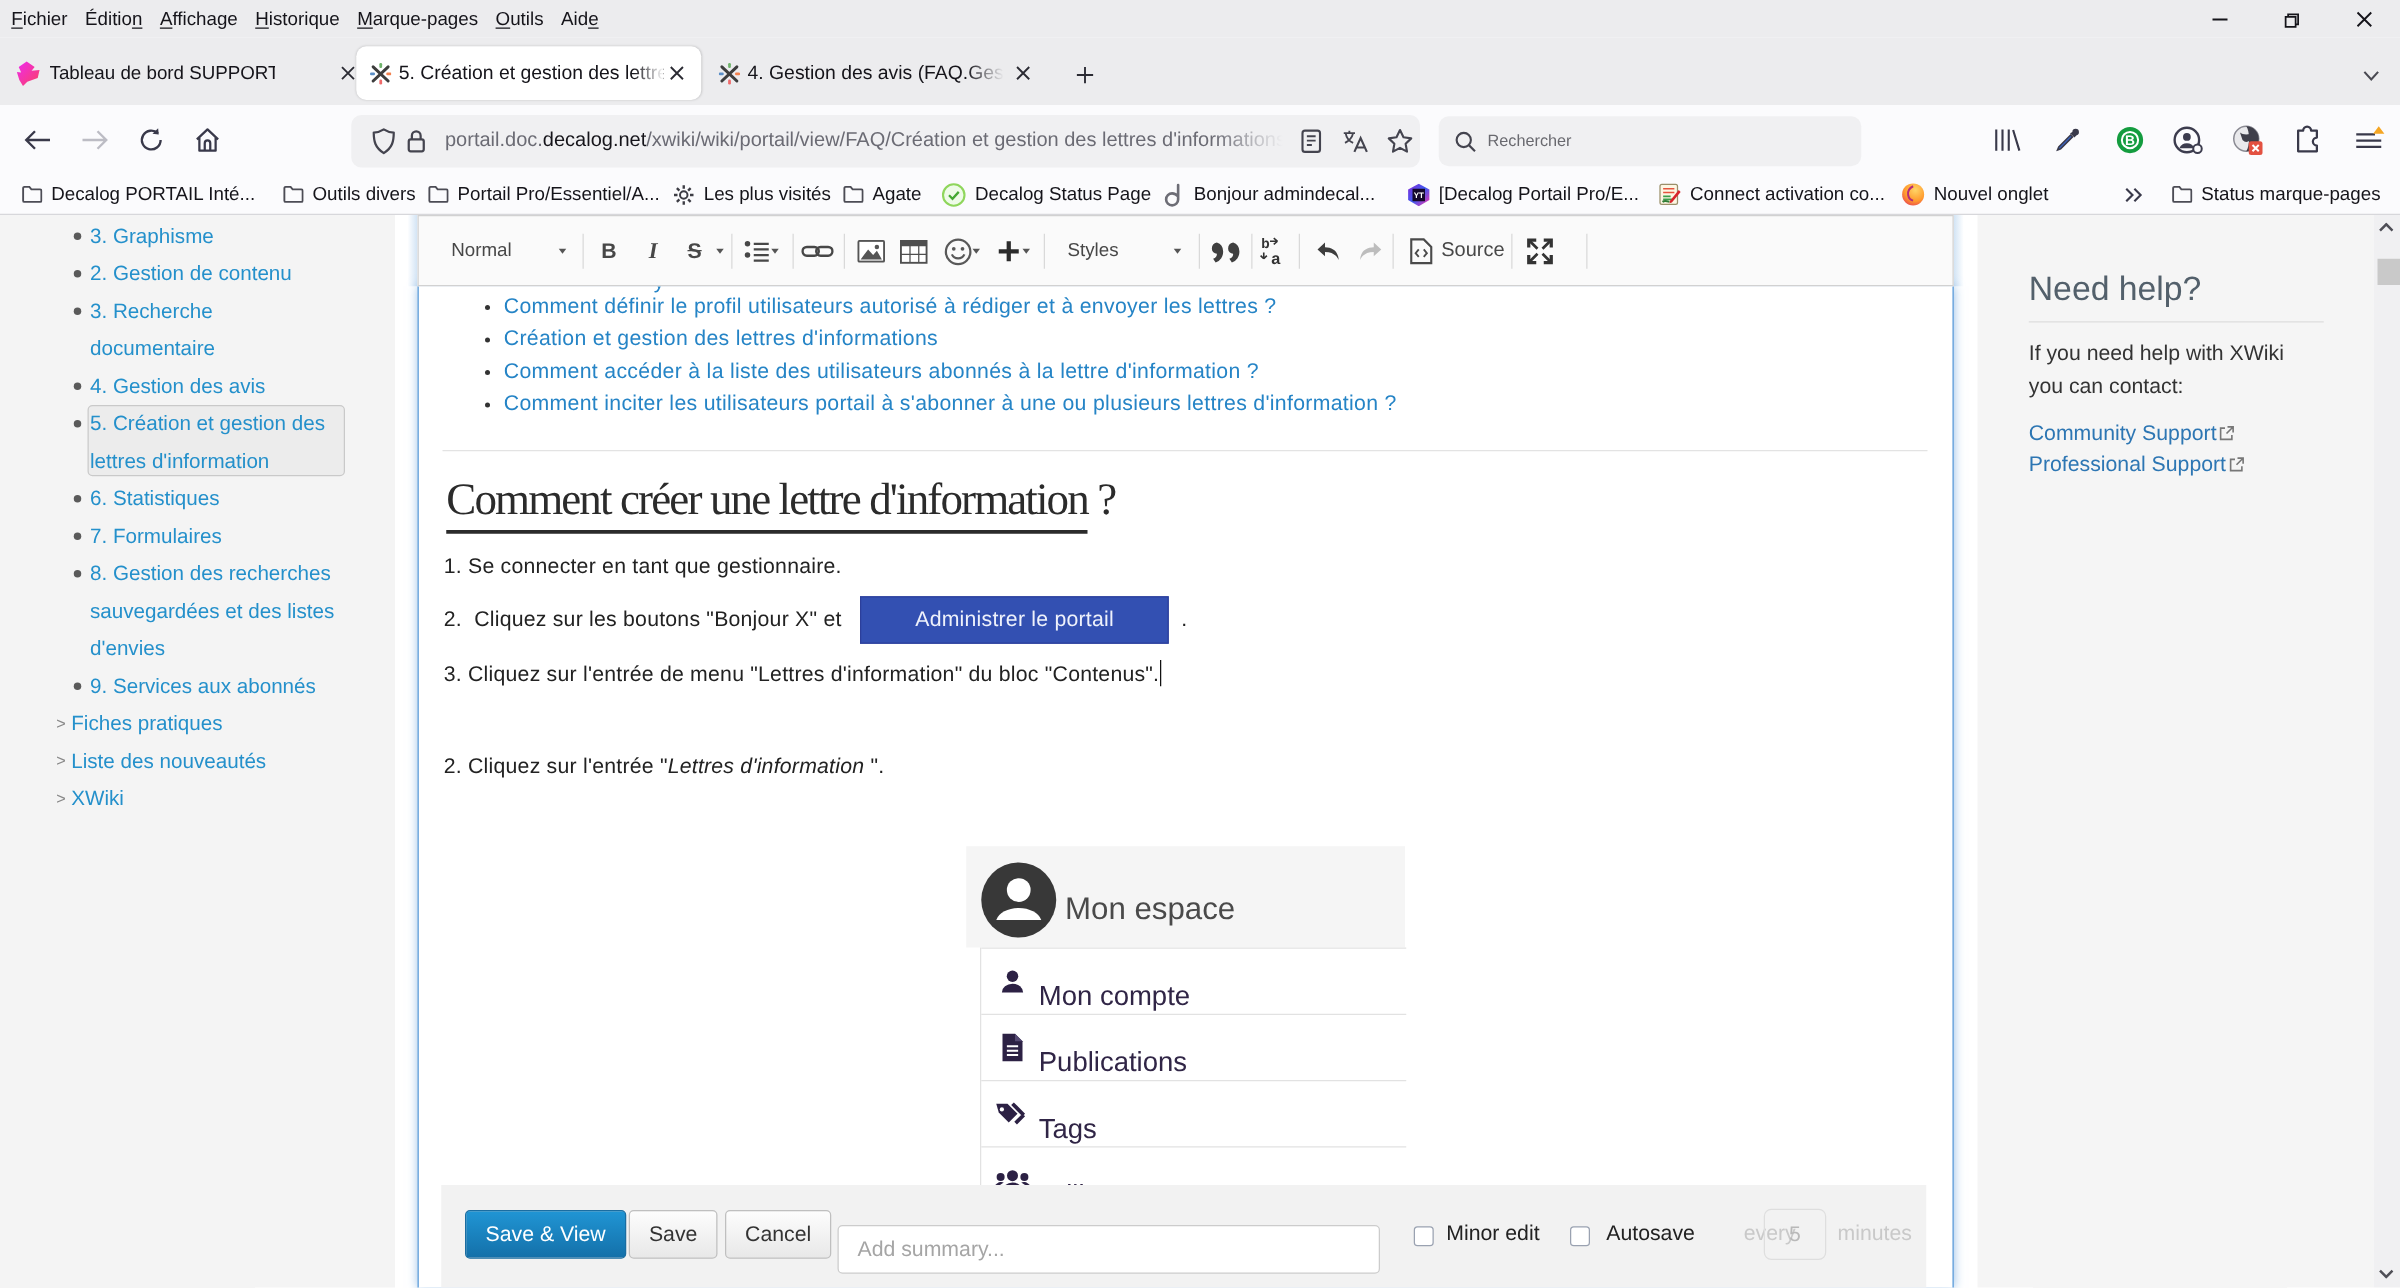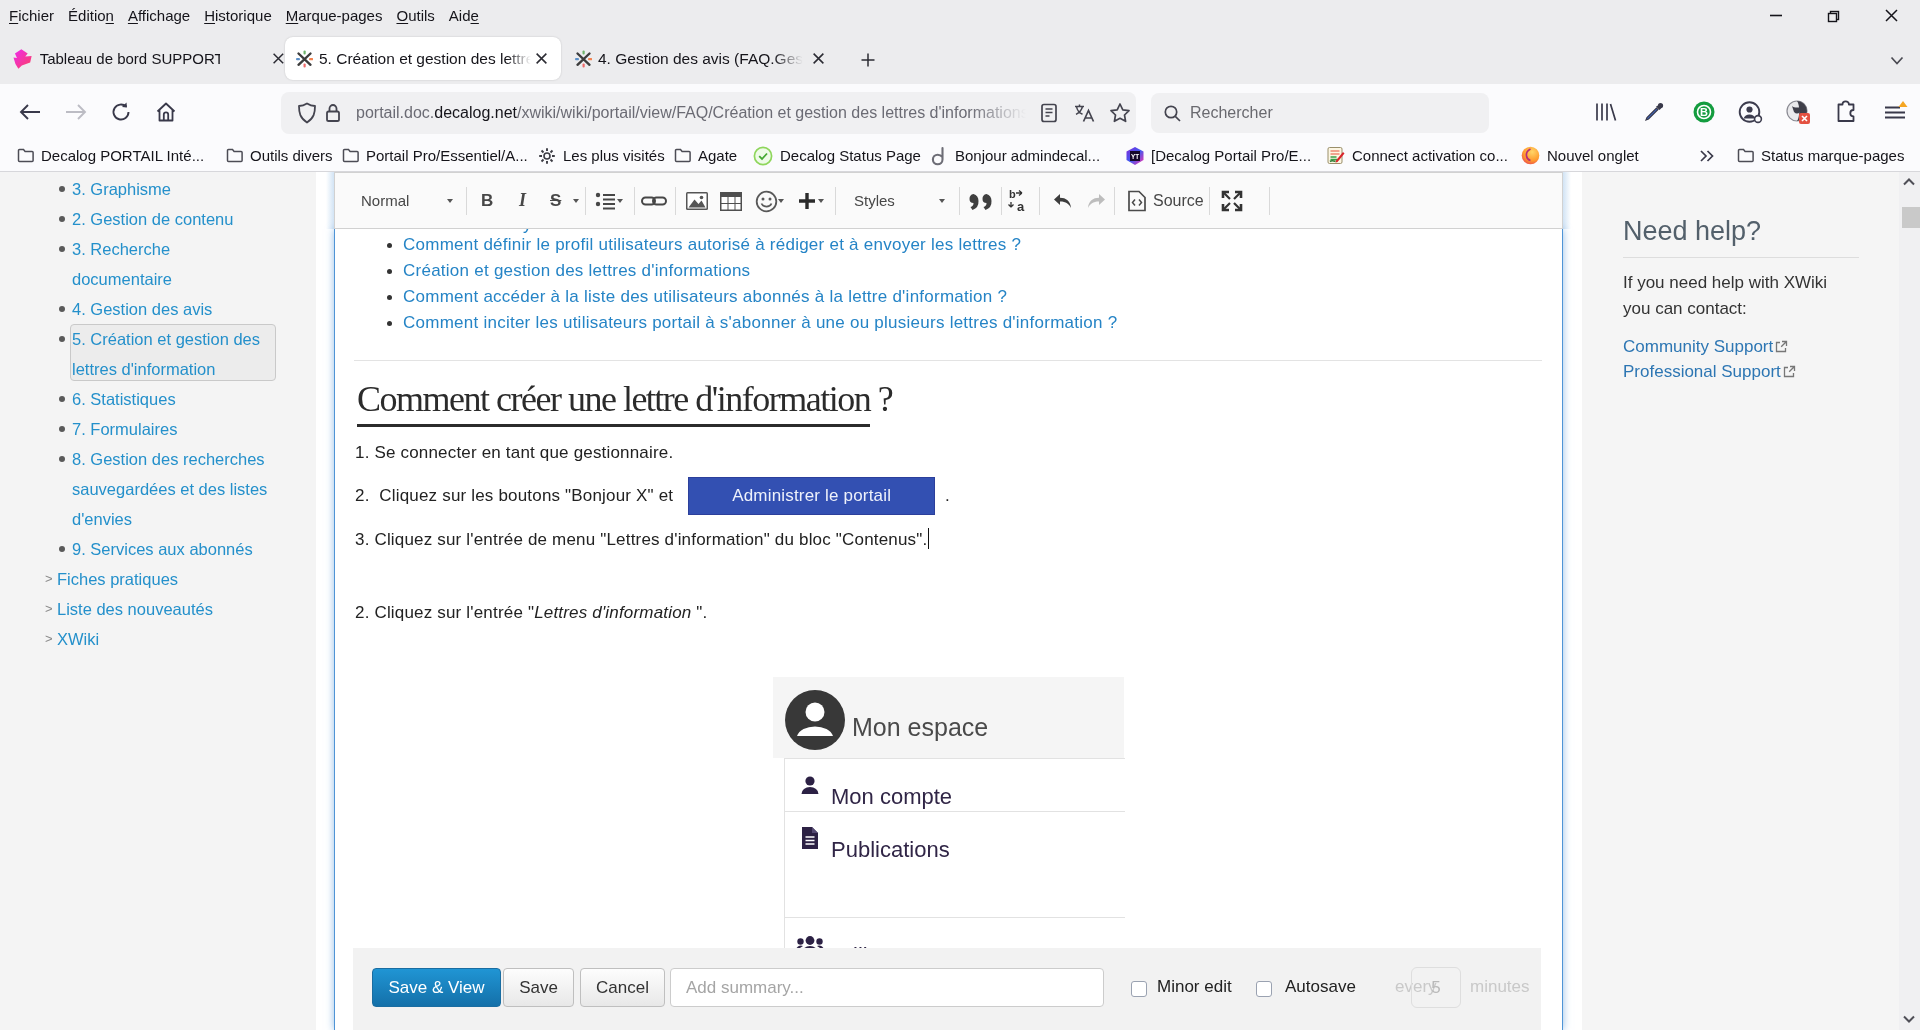--- a/index.html
+++ b/index.html
@@ -169,21 +169,21 @@
     </svg>
     <svg width="22" height="22" viewBox="0 0 22 22" style="position:absolute;left:828px;top:10px">
       <path d="M11 2 L13.8 7.8 L20 8.7 L15.5 13 L16.6 19.3 L11 16.3 L5.4 19.3 L6.5 13 L2 8.7 L8.2 7.8 Z" fill="none" stroke="#44444f" stroke-width="1.7" stroke-linejoin="round"></path>
     </svg>
   </div>
   <div id="searchbar">
     <svg width="19" height="19" viewBox="0 0 19 19" style="position:absolute;left:12px;top:11px">
       <circle cx="8" cy="8" r="5.7" fill="none" stroke="#44444f" stroke-width="1.7"></circle>
       <path d="M12.3 12.3 L17 17" stroke="#44444f" stroke-width="1.7"></path>
     </svg>
-    <div style="position:absolute;left:39px;top:0;height:40px;line-height:40px;font-size:16px;color:#69696f;">Rechercher</div>
+    <div style="position:absolute;left:39px;top:0;height:40px;line-height:40px;font-size:13px;color:#69696f;">Rechercher</div>
   </div>
   <svg width="24" height="22" viewBox="0 0 24 22" style="position:absolute;left:1594px;top:17px">
     <path d="M3 2.5 V19.5 M8 2.5 V19.5 M13 2.5 V19.5 M16.5 3 L21.5 19.5" stroke="#39394a" stroke-width="1.7"></path>
   </svg>
   <svg width="22" height="22" viewBox="0 0 22 22" style="position:absolute;left:1643px;top:17px">
     <path d="M3 19 L5.5 18 L15 8.5 L13.5 7 L4 16.5 Z" fill="#3a66c8" stroke="#39394a" stroke-width="1.2"></path>
     <path d="M13 5.5 L16.5 9 L19.5 6 C20.5 5 19 2 17 3.5 Z" fill="#39394a"></path>
     <circle cx="17.5" cy="4.5" r="2.6" fill="#39394a"></circle>
   </svg>
   <svg width="24" height="24" viewBox="0 0 24 24" style="position:absolute;left:1692px;top:16px">
@@ -481,39 +481,47 @@
             <span>Mon compte</span>
           </div>
         <div class="mrow" style="top:53px">
             <svg width="20" height="24" viewBox="0 0 20 24" style="position:absolute;left:15px;top:14px">
               <path d="M2 1 h10 l6 6 v16 H2 Z" fill="#2c2144"></path>
               <path d="M12 1 v6 h6" fill="#554a73"></path>
               <path d="M5.5 11 h9 M5.5 14.5 h9 M5.5 18 h9" stroke="#fff" stroke-width="1.6"></path>
             </svg>
             <span>Publications</span>
           </div>
+        <div class="mrow" style="top:106px">
+            <svg width="28" height="24" viewBox="0 0 28 24" style="position:absolute;left:11px;top:14px">
+              <path d="M1 4 h9 l8 8 -7 7 -8-8 z" fill="#2c2144"></path>
+              <circle cx="5.5" cy="8.5" r="1.7" fill="#fff"></circle>
+              <path d="M14 4 l9 9 M23 13 l-6.5 6.5" stroke="#2c2144" stroke-width="3" fill="none"></path>
+            </svg>
+            <span>Tags</span>
+          </div>
         <div class="mrow" style="top:159px">
             <svg width="30" height="22" viewBox="0 0 30 22" style="position:absolute;left:10px;top:16px">
               <circle cx="15" cy="6.5" r="4.4" fill="#2c2144"></circle>
               <path d="M7 19 a8 7 0 0 1 16 0 z" fill="#2c2144"></path>
               <circle cx="5.5" cy="7.5" r="3.2" fill="#2c2144"></circle>
               <path d="M0.5 17 a5.5 5.5 0 0 1 7.5-5" fill="#2c2144"></path>
               <circle cx="24.5" cy="7.5" r="3.2" fill="#2c2144"></circle>
               <path d="M29.5 17 a5.5 5.5 0 0 0-7.5-5" fill="#2c2144"></path>
             </svg>
             <span>Utilisateurs</span>
           </div>
       </div>
     </div>
   </div>
   <div id="savebar">
     <div class="btn" style="left:19px;width:129px;background:linear-gradient(#2095d4,#1470a9);border:1px solid #1a6da1;color:#fff;">Save &amp; View</div>
     <div class="btn light" style="left:150px;width:71px;">Save</div>
     <div class="btn light" style="left:227px;width:85px;">Cancel</div>
-    <div class="btn" style="left:317px;width:434px;background:#fff;border:1px solid #ccc;justify-content:flex-start;padding-left:15px;color:#a5a5a5;">Add summary...</div>
+    <div class="btn" style="left:317px;width:434px;background:#fff;border:1px solid #ccc;justify-content:flex-start;padding-left:15px;color:#a5a5a5;margin-top:12px;">Add summary...</div>
     <div style="position:absolute;left:778px;top:33px;width:16px;height:16px;background:#fff;border:1px solid #9aa2b1;border-radius:3px;"></div>
     <div style="position:absolute;left:804px;top:29px;font-size:17px;color:#222;">Minor edit</div>
     <div style="position:absolute;left:903px;top:33px;width:16px;height:16px;background:#fff;border:1px solid #9aa2b1;border-radius:3px;"></div>
     <div style="position:absolute;left:932px;top:29px;font-size:17px;color:#222;">Autosave</div>
     <div style="position:absolute;left:1042px;top:29px;font-size:17px;color:#c9c9c9;">every</div>
     <div style="position:absolute;left:1058px;top:19px;width:50px;height:41px;border:1px solid #dedede;border-radius:6px;font-size:17px;color:#b9b9b9;display:flex;align-items:center;justify-content:center;">5</div>
     <div style="position:absolute;left:1117px;top:29px;font-size:17px;color:#c9c9c9;">minutes</div>
   </div>
 </div>
 

